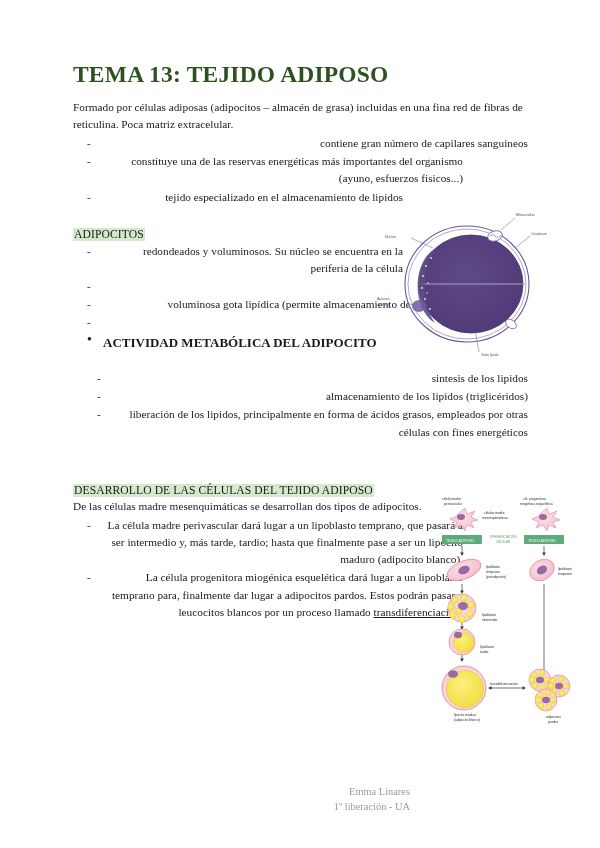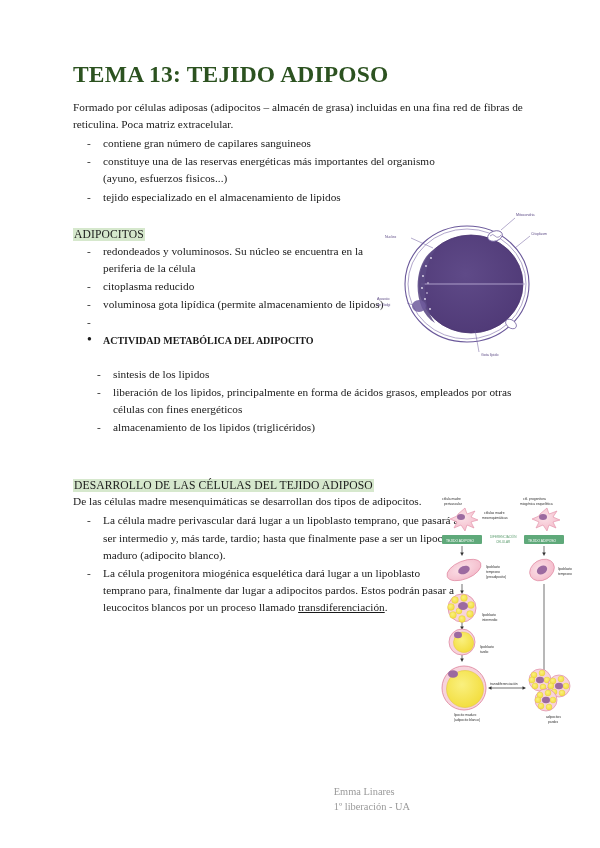--- a/index.html
+++ b/index.html
@@ -13,33 +13,33 @@
   
   .content{position:absolute;left:73px;top:62px;width:455px;}
 
   .doc-title{
     font-size:23.5px;font-weight:700;color:#2c5220;
     letter-spacing:.2px;margin:0 0 11px 0;line-height:1.1;
   }
 
   .para{font-size:11.3px;line-height:1.52;margin:0 0 2px 0;max-width:450px;}
 
-  ul.dash{list-style:none;margin:1px 0 0 0;padding:0;}
+  ul.dash{list-style:none;margin:1px 0 0 0;padding:0;text-align:right;}
   ul.dash > li{
     position:relative;padding-left:30px;font-size:11.3px;line-height:1.52;
     margin:0 0 1px 0;
   }
   ul.dash > li:before{
     content:"-";position:absolute;left:14px;top:0;color:#1a1a1a;
   }
   ul.dash > li.empty{min-height:15px;}
 
   ul.disc{list-style:none;margin:4px 0 0 0;padding:0;}
   ul.disc > li{
-    position:relative;padding-left:30px;font-size:10px;line-height:1.52;
+    position:relative;padding-left:30px;font-size:13px;line-height:1.52;
     font-weight:700;margin:0;
   }
   ul.disc > li:before{
     content:"\25CF";position:absolute;left:14px;top:0;font-size:8px;
   }
   ul.dash.sub{margin:17px 0 0 0;}
   ul.dash.sub > li{padding-left:40px;font-weight:400;}
   ul.dash.sub > li:before{left:24px;}
 
   .hl{background:#d6e8cd;padding:0 1px;}
@@ -52,21 +52,21 @@
 
   b{font-weight:400;}
   u{text-decoration:underline;}
 
   .narrow{max-width:300px;}
   .narrow2{max-width:345px;}
   .narrow3{max-width:360px;}
 
   
   .footer{
-    position:absolute;right:74px;bottom:34px;text-align:left;
+    position:absolute;right:74px;bottom:34px;text-align:right;
     color:#9a9a9a;font-size:10.4px;line-height:1.45;margin-left:13px;
   }
 
   
   .fig-cell{position:absolute;left:375px;top:196px;width:172px;height:172px;}
   .fig-cell svg{display:block;}
   .lbl{font-family:"Liberation Sans",sans-serif;font-size:3.6px;fill:#5d4b86;}
 
   
   .fig-dev{position:absolute;left:428px;top:492px;width:150px;height:250px;}
@@ -101,22 +101,22 @@
       <li>citoplasma reducido</li>
       <li class="narrow2">voluminosa gota lipídica (permite almacenamiento de lipidos)</li>
       <li class="empty"></li>
     </ul>
 
     <ul class="disc">
       <li>ACTIVIDAD METABÓLICA DEL ADIPOCITO</li>
     </ul>
     <ul class="dash sub">
       <li>sintesis de los lipidos</li>
+      <li>almacenamiento de los lipidos (triglicéridos)</li>
       <li>liberación de los lipidos, principalmente en forma de ácidos grasos, empleados por otras células con fines energéticos</li>
-      <li>almacenamiento de los lipidos (triglicéridos)</li>
     </ul>
 
     <div class="sec-gap-lg"></div>
 
     <div class="h2"><span class="hl">DESARROLLO DE LAS CÉLULAS DEL TEJIDO ADIPOSO</span></div>
     <p class="para">De las células madre mesenquimáticas se desarrollan dos tipos de adipocitos.</p>
 
     <ul class="dash">
       <li class="narrow3"><span>La </span><b>célula madre perivascular</b><span> dará lugar a un lipoblasto temprano, que pasará a ser intermedio y, más tarde, tardio; hasta que finalmente pase a ser un lipocito maduro (</span><b>adipocito blanco</b><span>).</span></li>
       <li class="narrow3"><span>La </span><b>célula progenitora miogénica esquelética</b><span> dará lugar a un lipoblasto temprano para, finalmente dar lugar a </span><b>adipocitos pardos</b><span>. Estos podrán pasar a leucocitos blancos por un proceso llamado </span><b><u>transdiferenciación</u></b><span>.</span></li>

